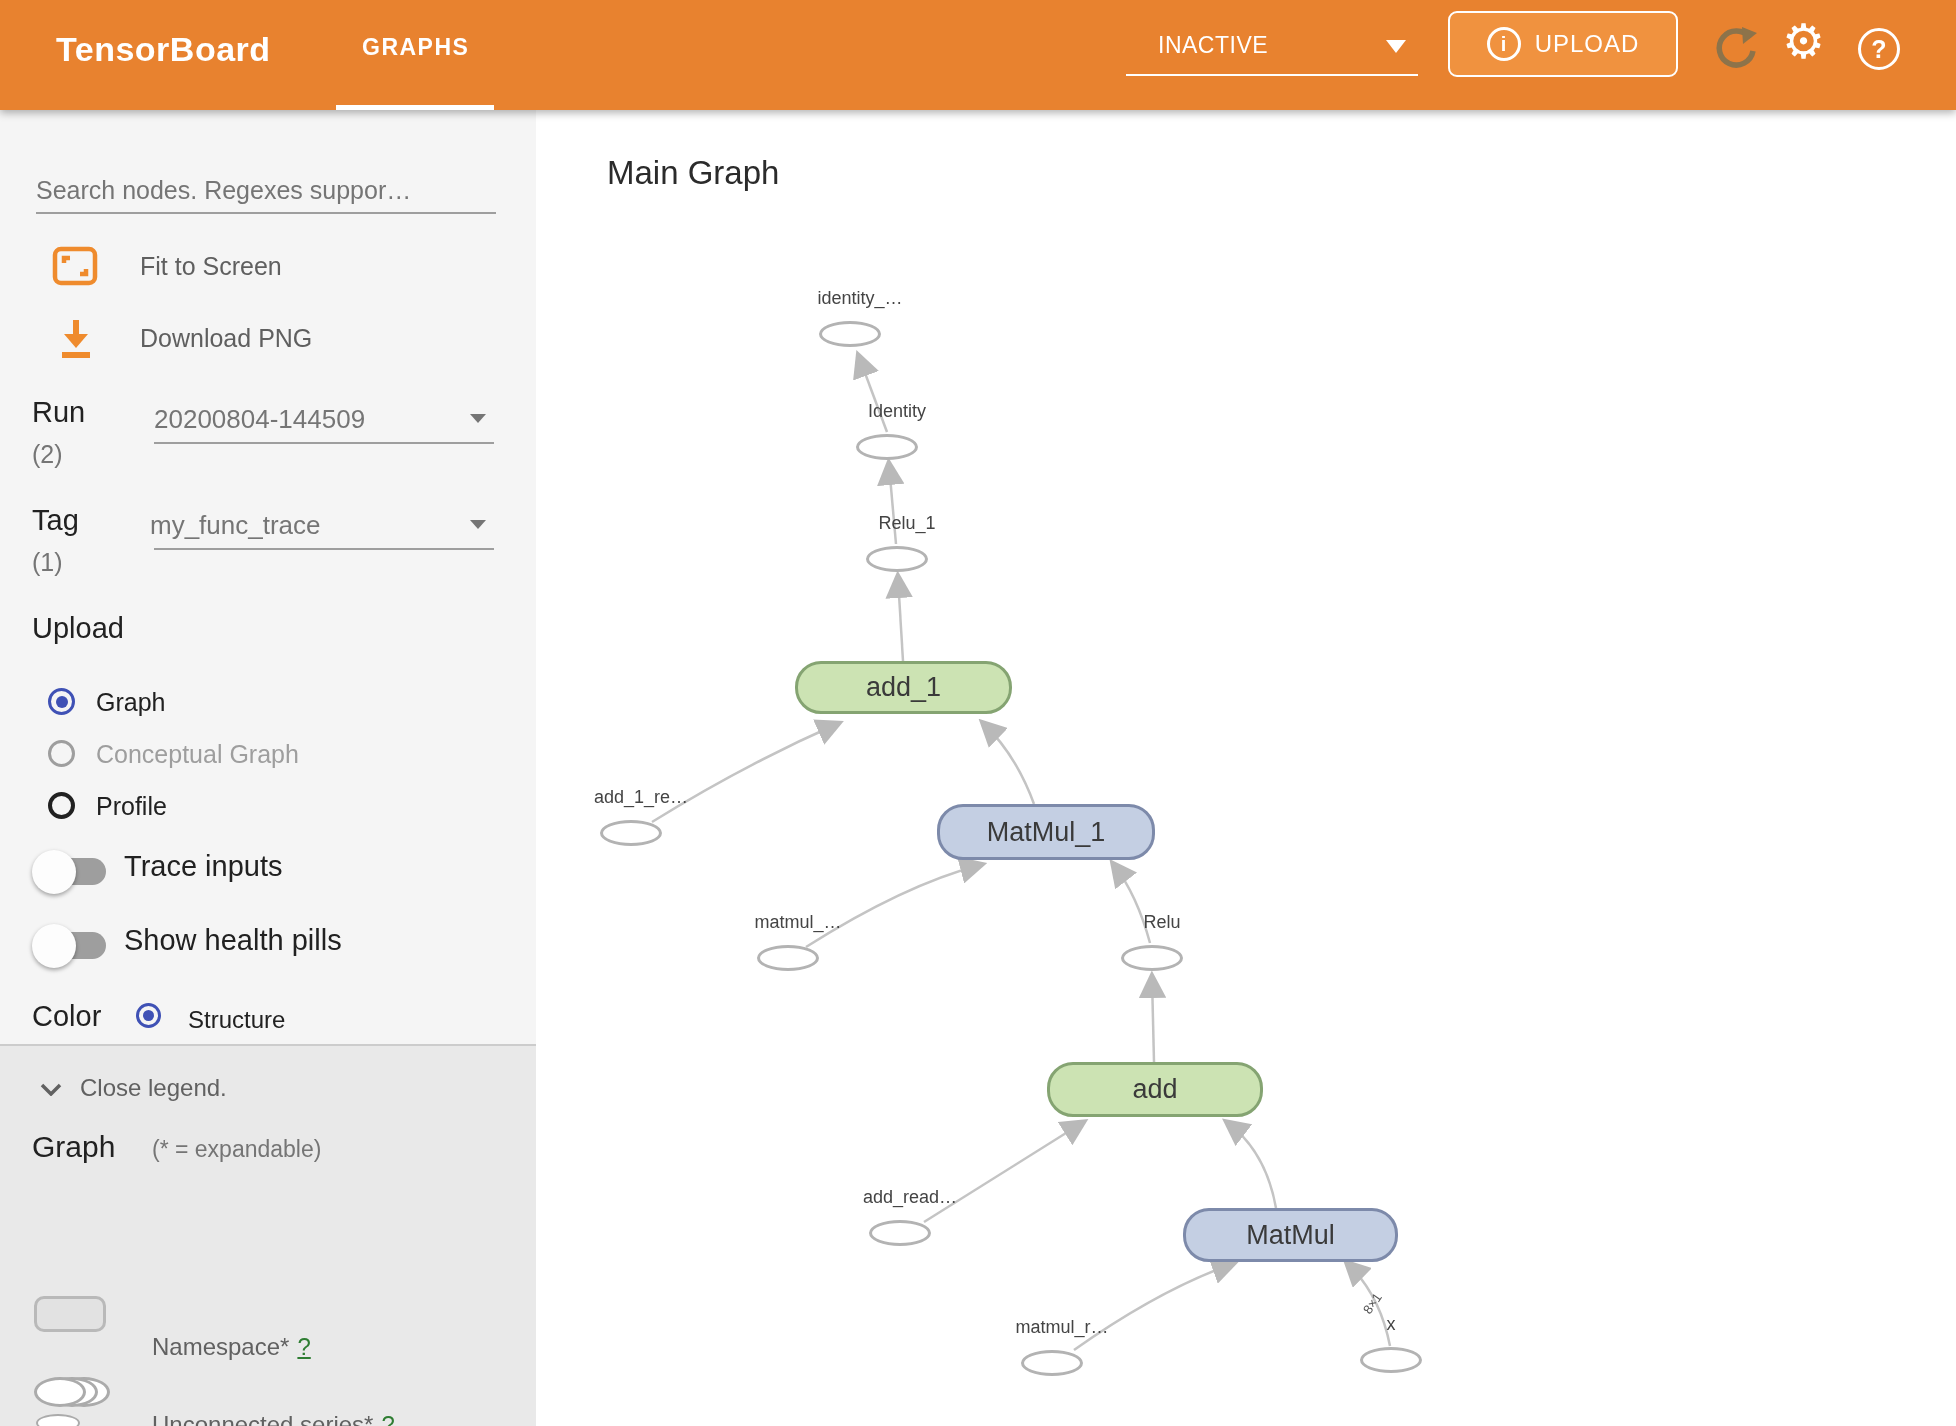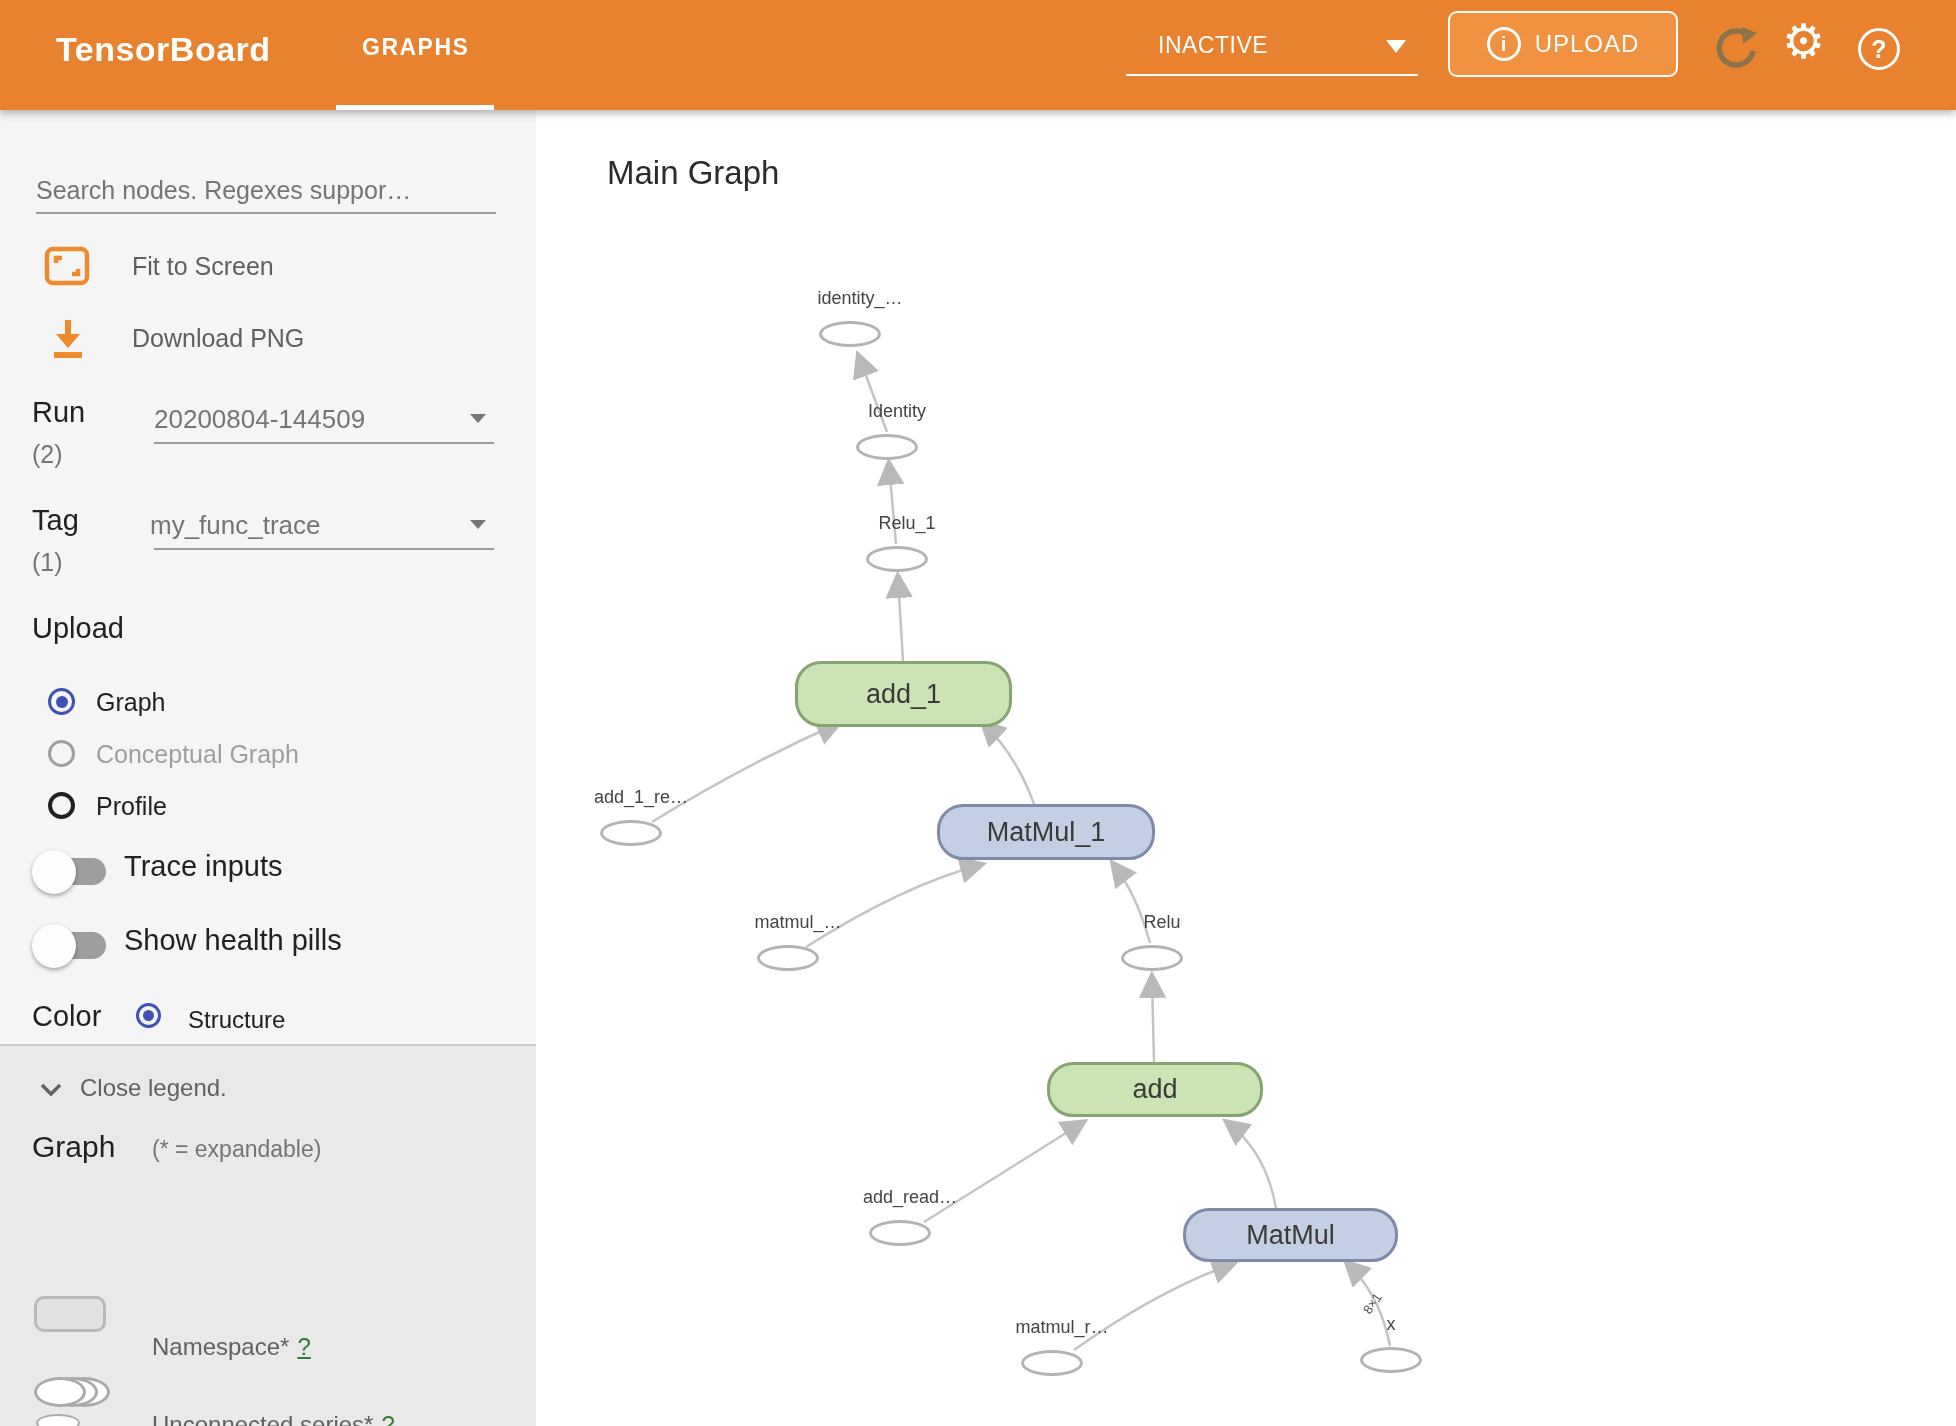--- a/index.html
+++ b/index.html
@@ -37,21 +37,21 @@
     display:flex; align-items:center; justify-content:center;
     font-size:25px; font-weight:bold; cursor:pointer; }
 
   
   .sidebar { position:absolute; left:0; top:110px; width:536px; height:1316px;
     background:#f5f5f5; z-index:10; }
   .search-input { position:absolute; left:36px; top:58px; width:460px; height:46px;
     border:none; border-bottom:2px solid #9e9e9e; background:transparent;
     font-size:25px; color:#424242; font-family:inherit; outline:none; }
   .search-input::placeholder { color:#757575; opacity:1; }
-  .tool-row { position:absolute; left:8px; width:536px; height:48px; cursor:pointer; }
+  .tool-row { position:absolute; left:16px; width:536px; height:48px; cursor:pointer; }
   .tool-label { position:absolute; left:124px; top:8px; font-size:25px; color:#5f5f5f; }
   .field-label { position:absolute; left:32px; font-size:29px; color:#212121; }
   .field-count { position:absolute; left:32px; font-size:25px; color:#757575; }
   .dd-value { position:absolute; font-size:26px; color:#757575; cursor:pointer; }
   .dd-underline { position:absolute; height:1.5px; background:#9e9e9e; }
   .tri-down-gray { position:absolute; width:0; height:0;
     border-left:8px solid transparent; border-right:8px solid transparent;
     border-top:9px solid #757575; }
   .choose-file { position:absolute; left:152px; top:492px; width:332px; height:50px;
     background:#ffffff; border:1px solid #e0e0e0; border-radius:4px;
@@ -258,21 +258,21 @@
 
   <div class="op-label" style="left:214px; top:178px;">identity_…</div>
   <div class="op-ellipse" style="left:283px; top:211px;"></div>
 
   <div class="op-label" style="left:251px; top:291px;">Identity</div>
   <div class="op-ellipse" style="left:320px; top:324px;"></div>
 
   <div class="op-label" style="left:261px; top:403px;">Relu_1</div>
   <div class="op-ellipse" style="left:330px; top:436px;"></div>
 
-  <div class="ns-box ns-green" style="left:259px; top:551px; width:217px; height:66px;">add_1</div>
+  <div class="ns-box ns-green" style="left:259px; top:551px; width:217px; height:53px;">add_1</div>
 
   <div class="op-label" style="left:-5px; top:677px;">add_1_re…</div>
   <div class="op-ellipse" style="left:64px; top:710px;"></div>
 
   <div class="ns-box ns-blue" style="left:401px; top:694px; width:218px; height:56px;">MatMul_1</div>
 
   <div class="op-label" style="left:152px; top:802px;">matmul_…</div>
   <div class="op-ellipse" style="left:221px; top:835px;"></div>
 
   <div class="op-label" style="left:516px; top:802px;">Relu</div>

